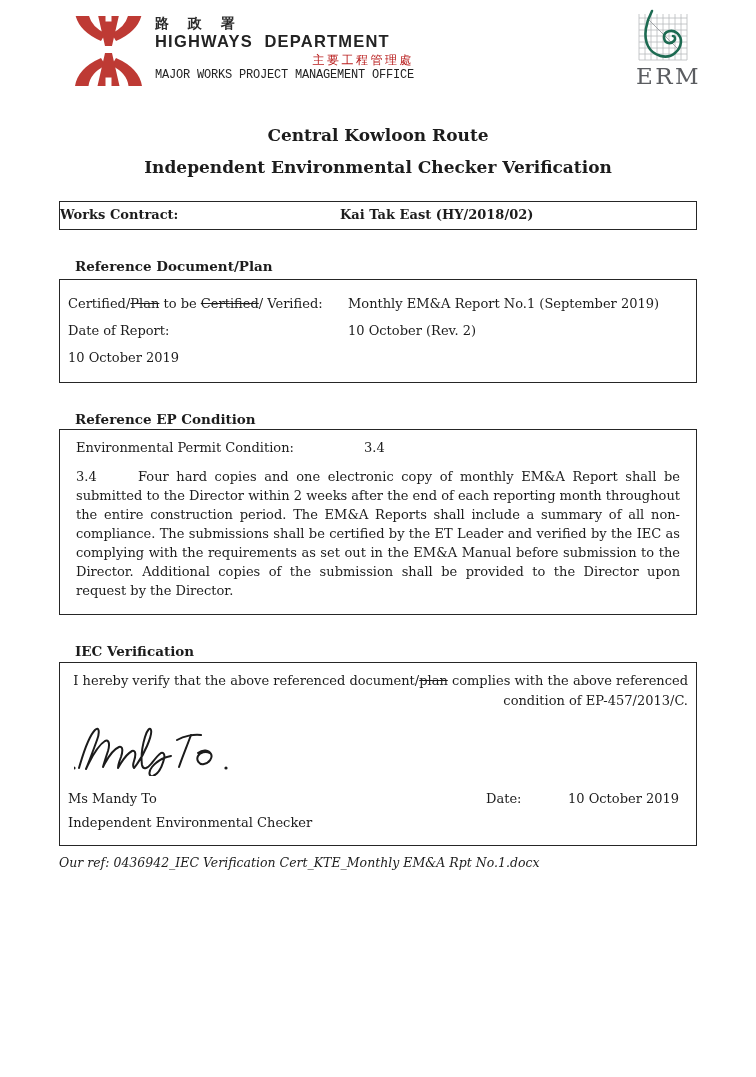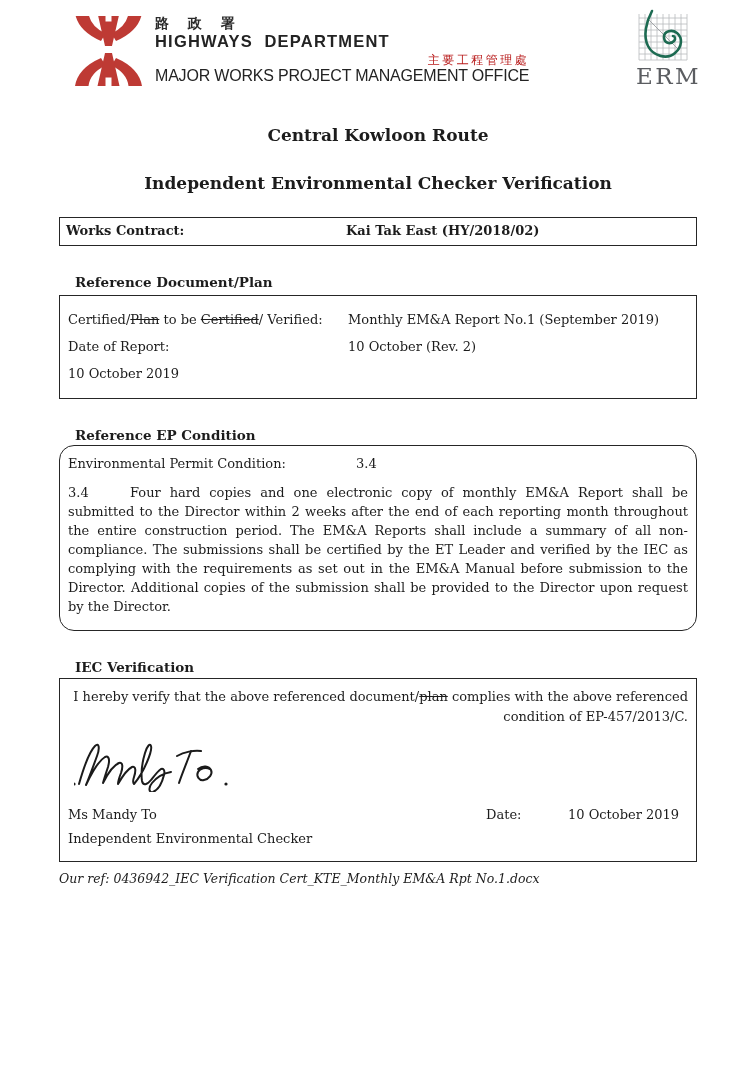--- a/index.html
+++ b/index.html
@@ -13,43 +13,43 @@
   
   .header { position:relative; height:100px; }
   .hyd-logo { position:absolute; left:13px; top:16px; width:73px; height:70px; }
   .hyd-text { position:absolute; left:96px; top:14px; }
   .hyd-zh1 { font-family:"DejaVu Sans", sans-serif; font-size:14px; font-weight:600;
              letter-spacing:7px; color:#2b2b2b; line-height:18px; }
   .hyd-en1 { font-family:"Liberation Sans", sans-serif; font-size:16.5px; font-weight:bold;
              letter-spacing:1.2px; color:#232323; line-height:19px; white-space:pre; }
   .hyd-zh2 { font-family:Liberation Serif, serif; font-size:12px; letter-spacing:2.5px;
              color:#b91c1c; line-height:17px; margin-top:1px;text-align:right; }
-  .hyd-en2 { font-family:Liberation Sans, sans-serif; font-size:16px; color:#232323;
+  .hyd-en2 { font-family:Liberation Mono, monospace; font-size:12px; color:#232323;
              line-height:13px; letter-spacing:-0.2px; white-space:pre;text-align:right; }
   .erm-logo { position:absolute; right:-6px; top:8px; width:80px; height:84px; }
 
   
   .doc-title { text-align:center; font-weight:bold; font-size:17px; line-height:20px; }
   .t1 { margin-top:12px; }
   .t2 { margin-top:25px; }
-  .t3 { margin-top:28px; }
+  .t3 { margin-top:12px; }
 
   
   .box { border:1.5px solid #262626; box-sizing:border-box; }
-  .works-box { margin-top:24px; padding:4px 6px 5px; display:flex; font-weight:bold; font-size:13px; line-height:18px; }
+  .works-box { margin-top:24px; padding:4px 0 5px; display:flex; font-weight:bold; font-size:13px; line-height:18px; }
   .lblcol { width:280px; flex:none; }
 
   .section-heading { font-weight:bold; font-size:13.5px; margin-top:28px; line-height:16px;margin-left:16px; }
 
   .ref-box { margin-top:5px; padding:7px 8px; font-size:13px; }
   .ref-row { display:flex; margin:7px 0; line-height:20px; }
   .ref-row .lbl { width:280px; flex:none; }
   .struck { text-decoration:line-through; }
 
-  .ep-box { margin-top:2px; padding:6px 8px 14px; font-size:13px;border-radius:15px; }
+  .ep-box { margin-top:2px; padding:6px 16px 14px; font-size:13px; }
   .ep-row { display:flex; line-height:20px; margin-top:2px; }
   .ep-row .lbl { width:288px; flex:none; }
   .ep-subject { margin-top:11px; line-height:20px; }
   .ep-clause { margin-top:9px; line-height:19px; text-align:justify; }
   .ep-num { display:inline-block; width:62px; }
 
   .iec-box { margin-top:3px; padding:8px 8px 12px; font-size:13px; }
   .iec-statement { line-height:20px;text-align:right; }
   .signature { display:block; margin:9px 0 0 6px; }
   .sign-row { position:relative; margin-top:13px; height:20px; line-height:20px; }

